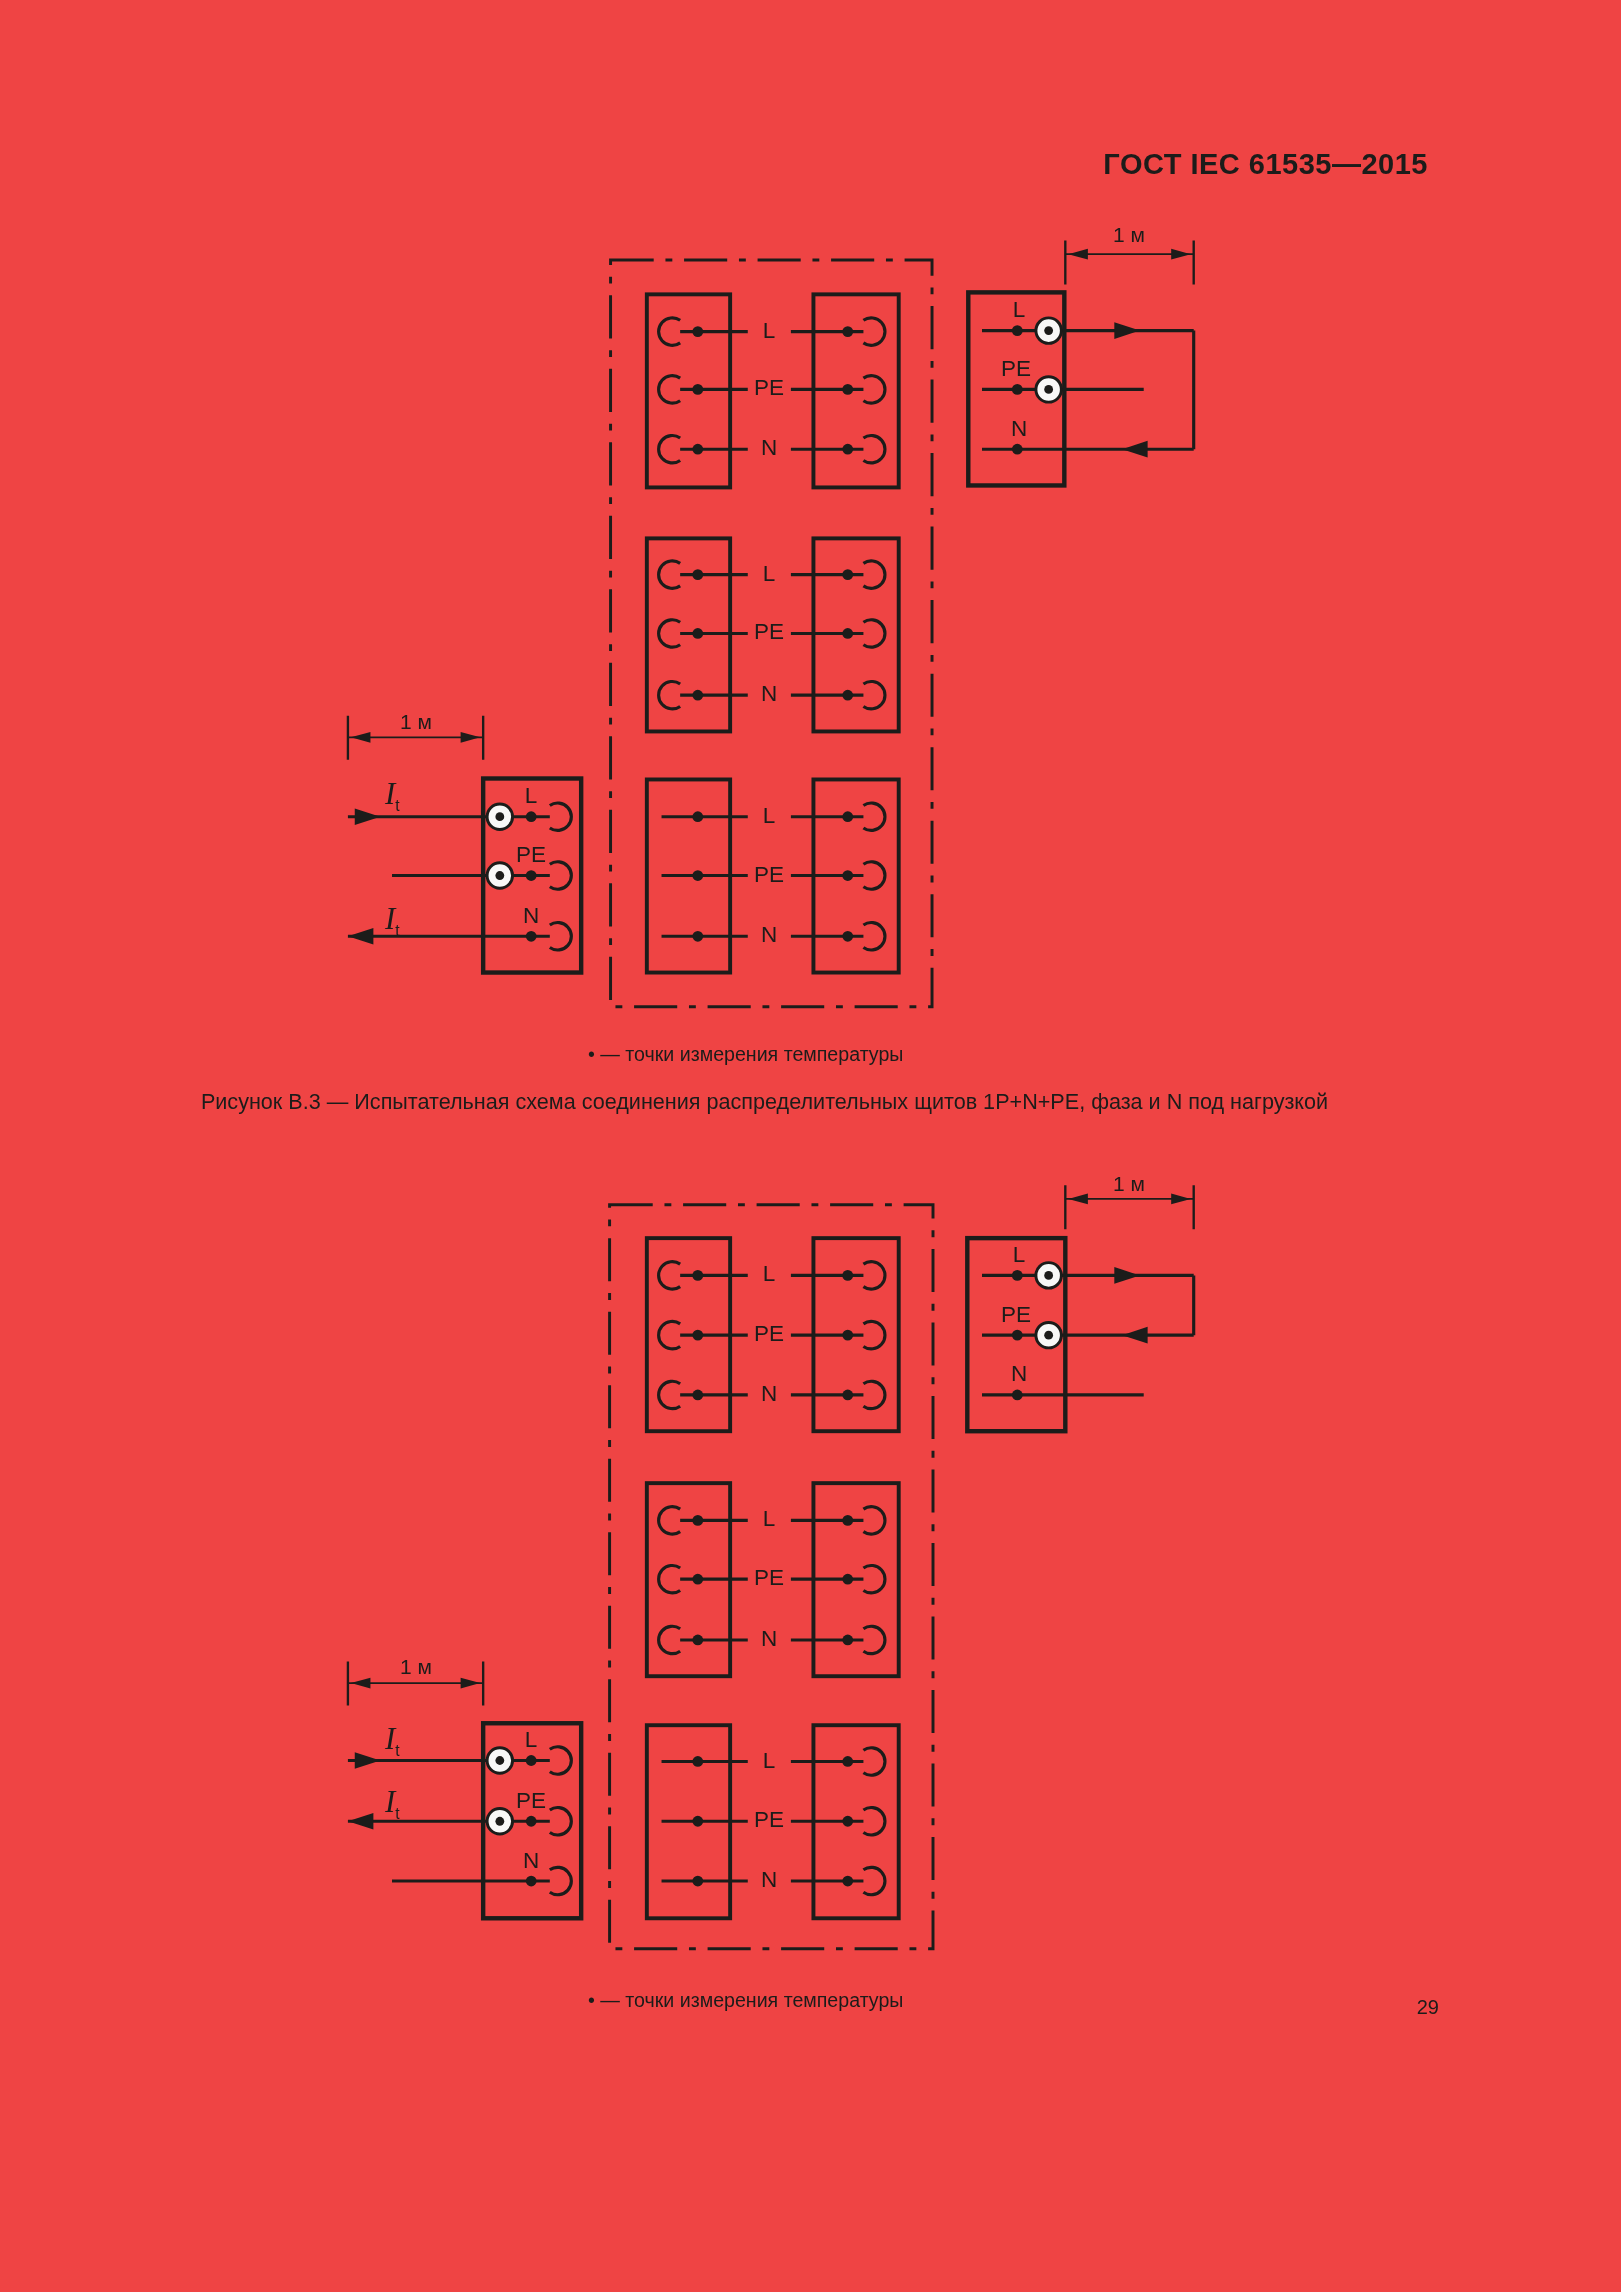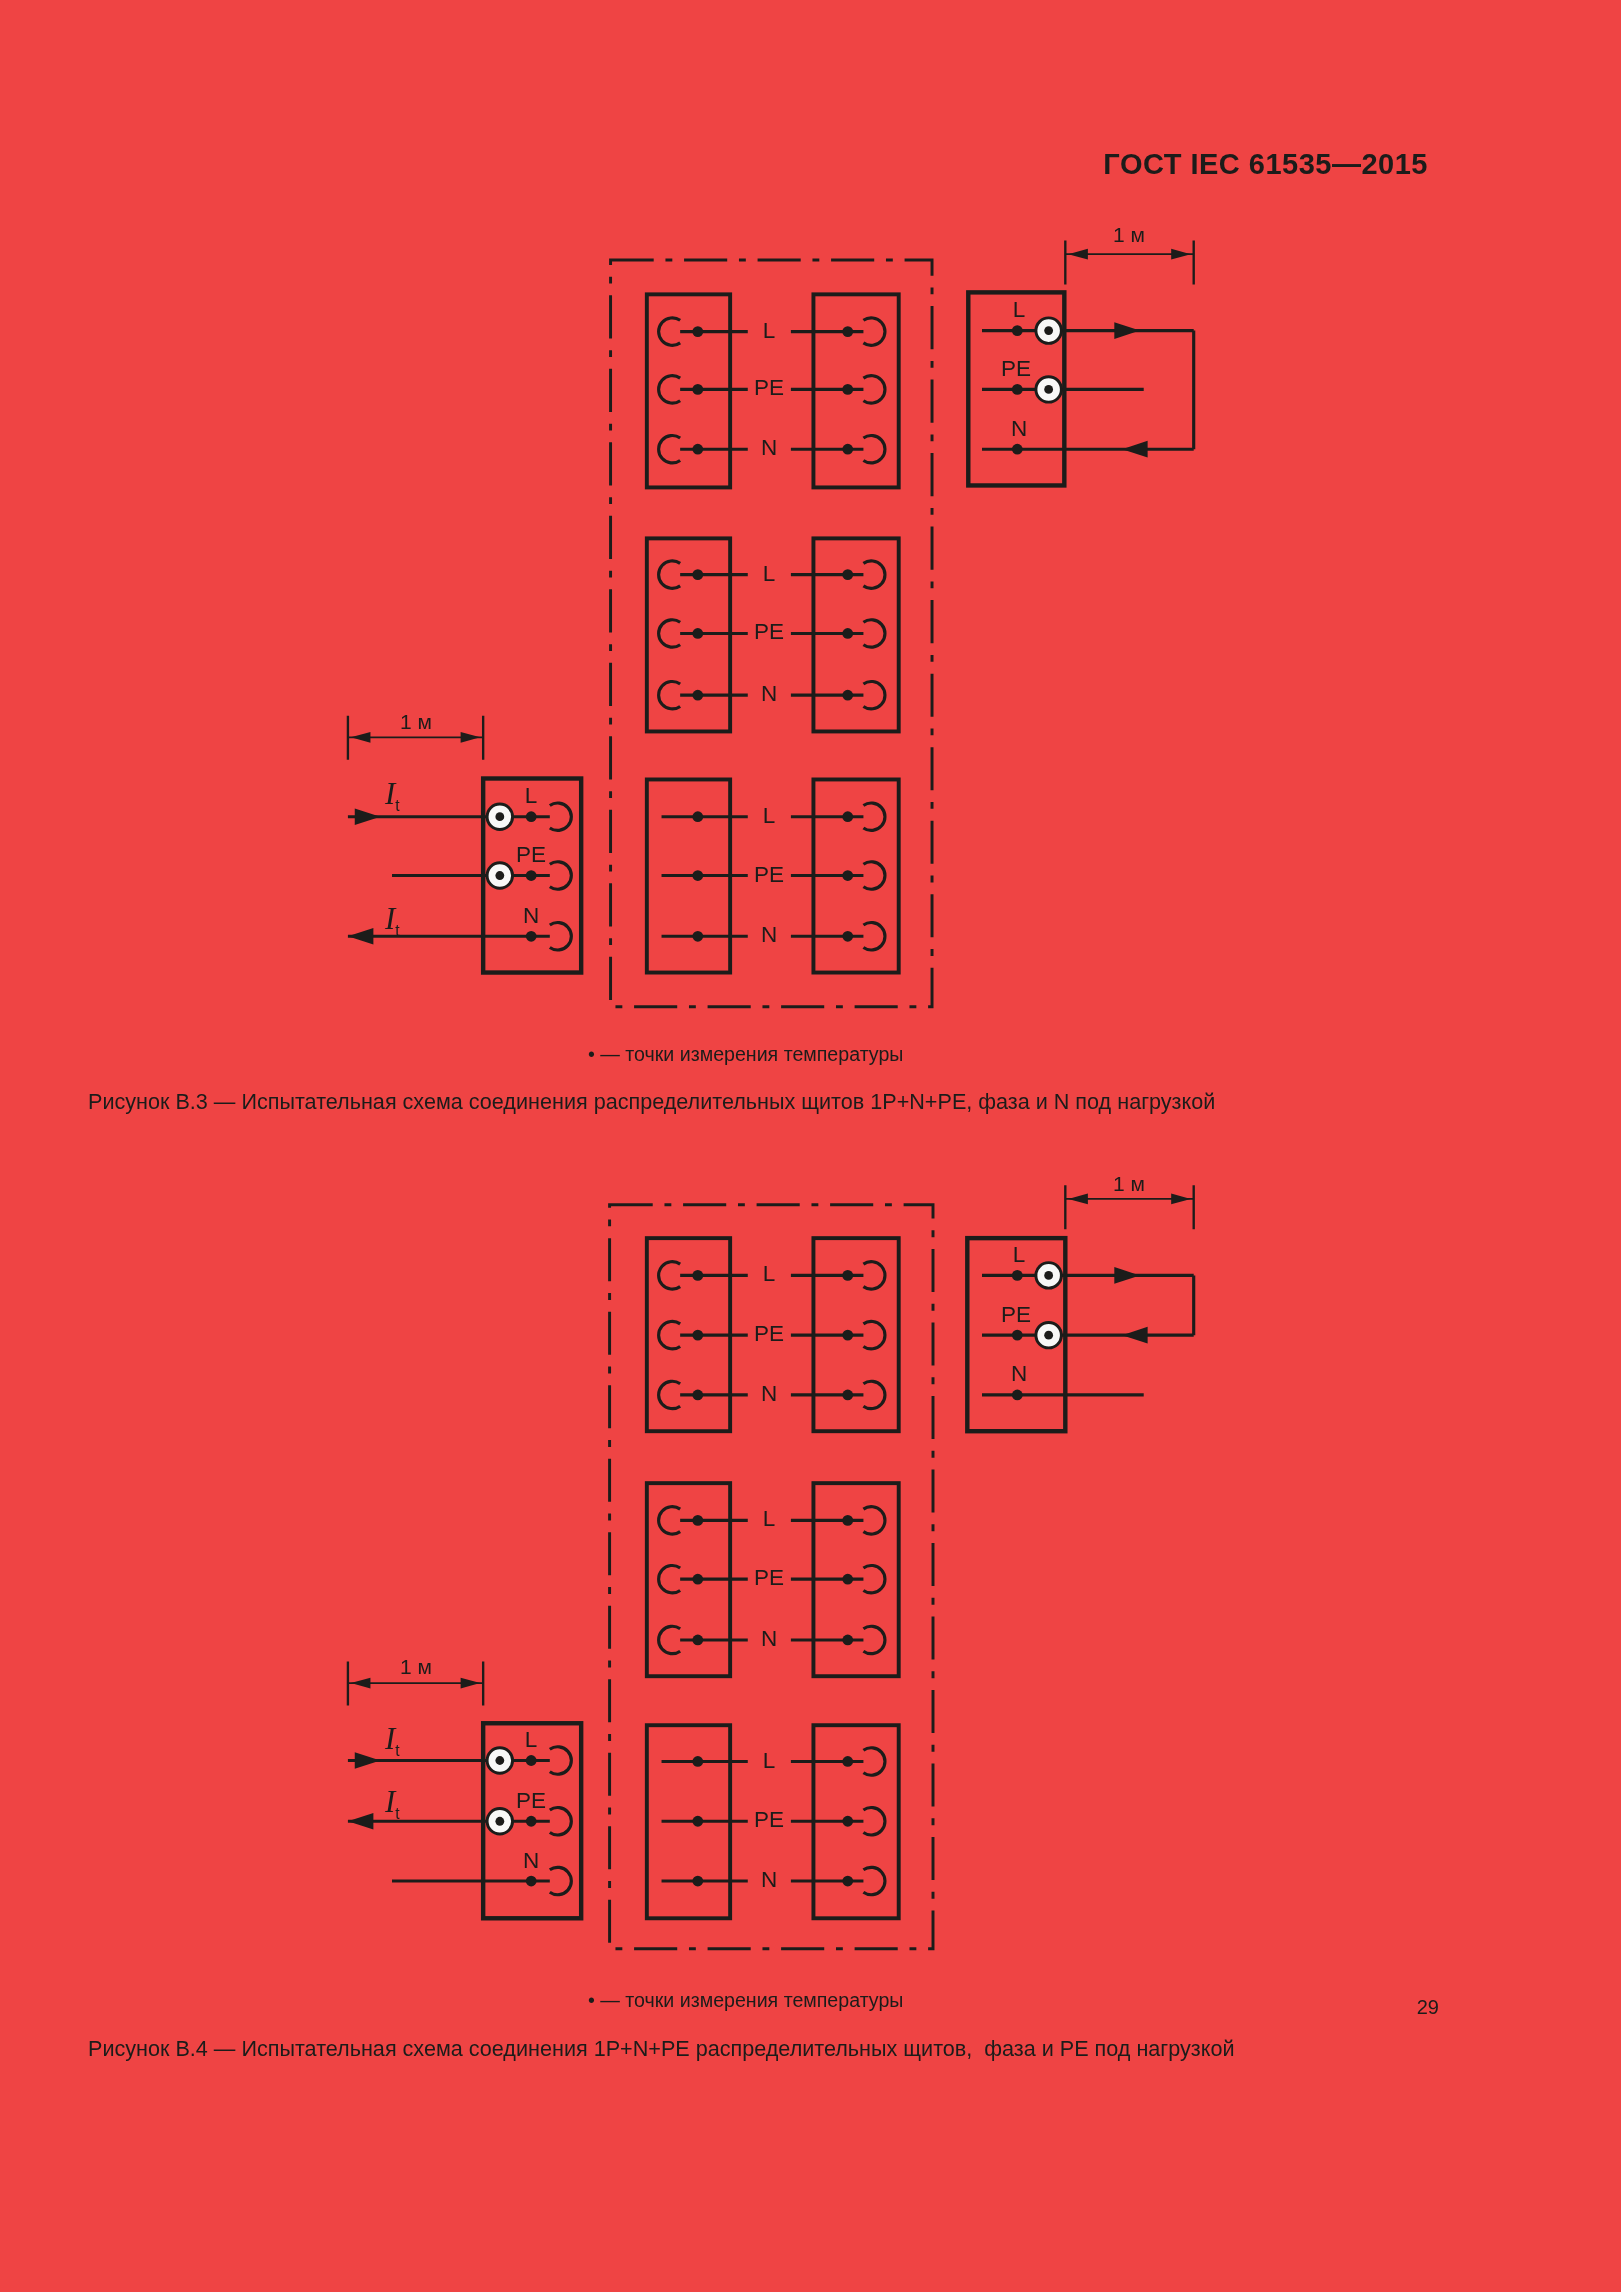--- a/index.html
+++ b/index.html
@@ -8,21 +8,21 @@
   .linework{position:absolute;left:0;top:0;width:1621px;height:2293px;}
   .hdr{position:absolute;top:148px;right:193px;font-size:29px;font-weight:bold;
        letter-spacing:0.5px;white-space:nowrap;}
   .pagenum{position:absolute;top:1996px;right:182px;font-size:20px;margin-left:13px;}
   .cl{position:absolute;font-size:22.5px;line-height:23.5px;transform:translateX(-50%);white-space:nowrap;}
   .dim{position:absolute;font-size:21px;line-height:23.5px;transform:translateX(-50%);white-space:nowrap;}
   .itl{position:absolute;font-family:"Liberation Serif",serif;font-style:italic;
        font-size:31px;line-height:29px;}
   .itl sub{font-family:"Liberation Sans",sans-serif;font-style:normal;font-size:15.7px;line-height:0;}
   .legend{position:absolute;left:588px;font-size:19.6px;line-height:23.5px;white-space:nowrap;}
-  .caption{position:absolute;left:88px;width:1353px;font-size:21.6px;
+  .caption{position:absolute;left:88px;width:1353px;text-align:center;font-size:21.6px;
            line-height:25.5px;white-space:pre-wrap;}
 </style>
 </head>
 <body>
 
 <div class="page">
 
   <svg class="linework" viewBox="0 0 1654 2339" xmlns="http://www.w3.org/2000/svg">
     <defs>
       <path id="arc-or" d="M8,-11.5 A14,14 0 1 0 8,11.5" fill="none" stroke="#1c1c1a" stroke-width="3.2"></path>
@@ -274,17 +274,16 @@
   <span class="cl" style="left:1019px;top:1362px">N</span>
 
   <span class="cl" style="left:531px;top:1728px">L</span>
   <span class="cl" style="left:531px;top:1789px">PE</span>
   <span class="cl" style="left:531px;top:1849px">N</span>
 
   <span class="itl" style="left:385px;top:1724px"><i>I</i><sub>t</sub></span>
   <span class="itl" style="left:385px;top:1787px"><i>I</i><sub>t</sub></span>
 
   <div class="legend" style="top:1989px">• — точки измерения температуры</div>
-  <div class="caption" style="top:2036px">Рисунок В.4 — Испытательная схема соединения 1P+N+PE распределительных щитов,  фаза и PE под нагрузкой</div>
 
   <div class="pagenum">29</div>
 </div>
 
 
 </body></html>

